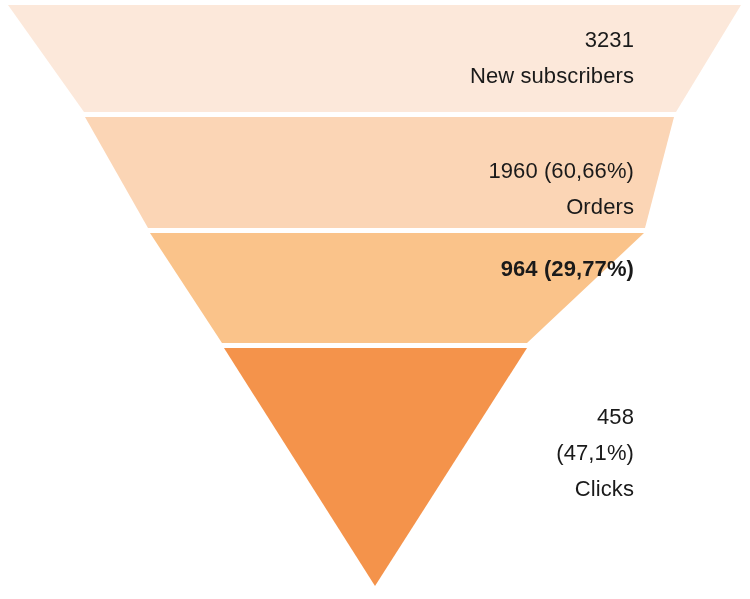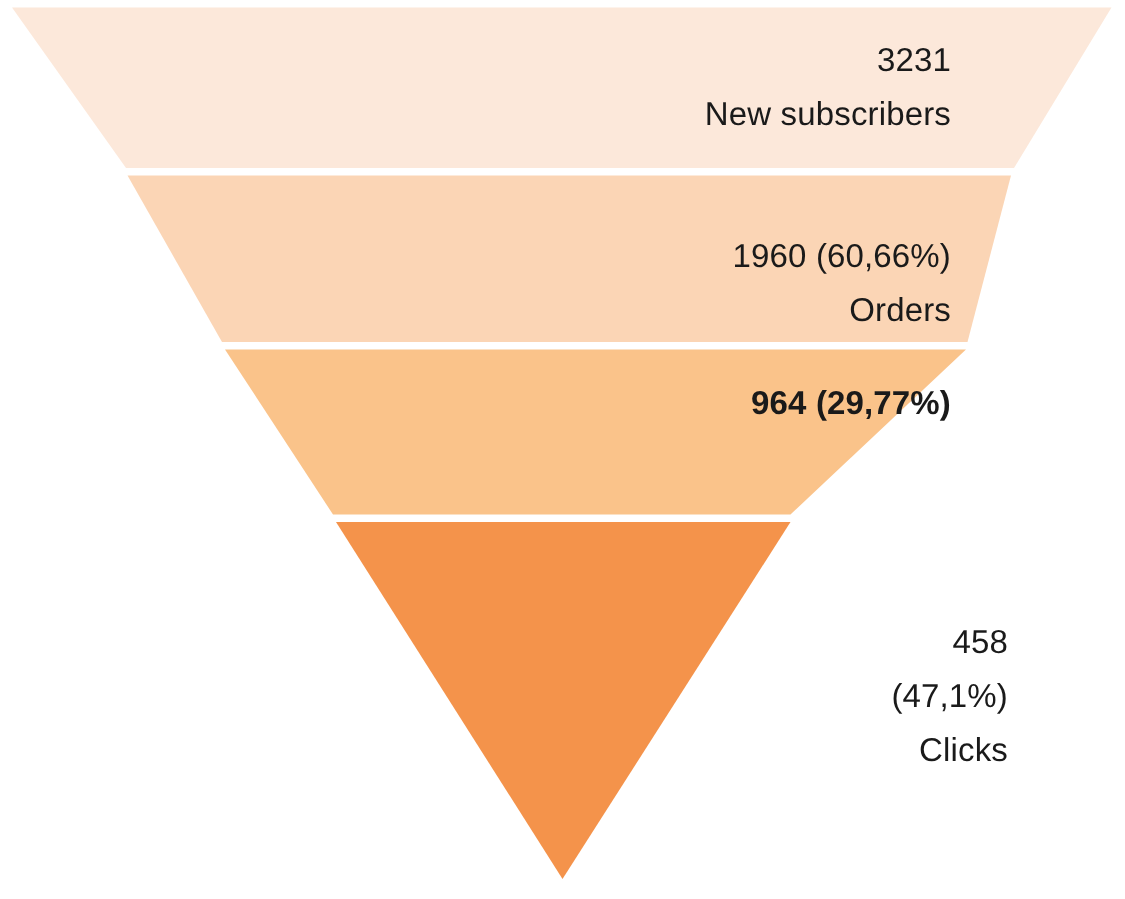--- a/index.html
+++ b/index.html
@@ -42,21 +42,21 @@
     pointer-events: none;
   }
   .funnel-label .val,
   .funnel-label .name,
   .funnel-label .pct {
     display: block;
   }
   #label-stage-0 { top: 22px; }
   #label-stage-1 { top: 136px; margin-top: 17px; }
   #label-stage-2 { top: 251px; font-weight: bold; }
-  #label-stage-3 { top: 410px; margin-left: 38px; }
+  #label-stage-3 { top: 399px; }
 </style>
 </head>
 <body>
 
 <div id="funnel-chart">
 
   <svg id="funnel-svg" viewBox="0 0 750 599" aria-hidden="true">
     <rect x="0" y="0" width="750" height="599" fill="#ffffff"></rect>
 
     <polygon points="8,5 741,5 676,112 84,112" fill="#fce8da"></polygon>

